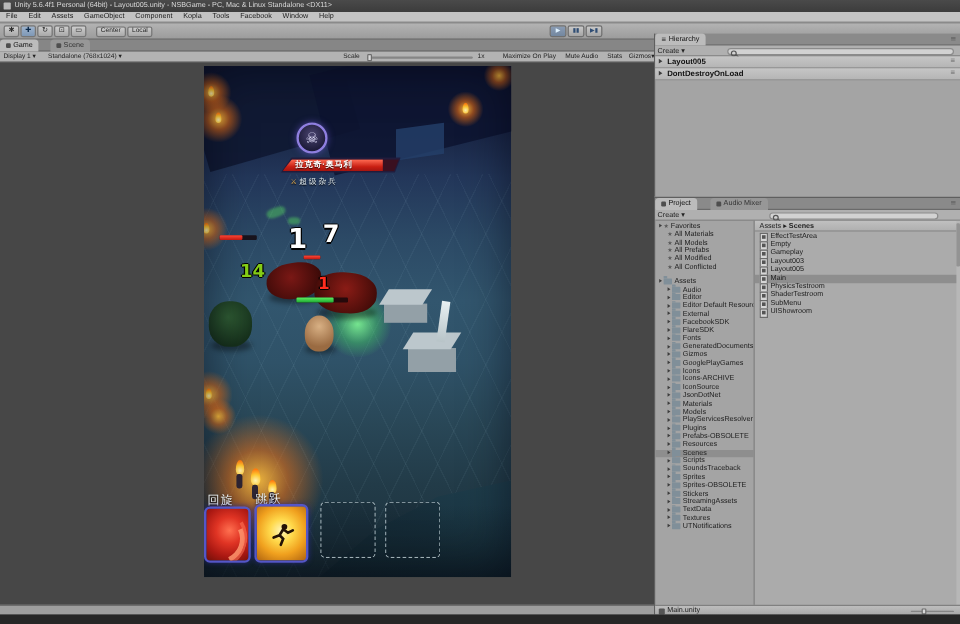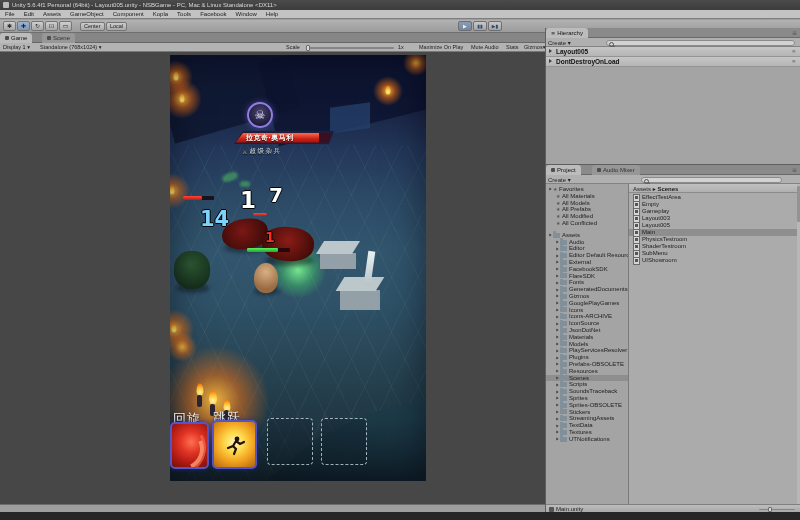--- a/index.html
+++ b/index.html
@@ -93,21 +93,21 @@
   .bosshp-name{position:absolute;left:12px;top:0;width:90px;line-height:13px;font-size:7px;font-weight:bold;color:#fff;
           letter-spacing:.5px;text-shadow:0 1px 1px rgba(0,0,0,.85);}
   .boss-sub{position:absolute;left:72px;top:92px;display:flex;align-items:center;gap:2px;}
   .sub-ico{font-size:6px;color:#dfa94f;text-shadow:0 1px 1px #000;}
   .sub-txt{font-size:6.5px;color:#dde6ea;letter-spacing:1.5px;text-shadow:0 1px 1px #000;}
   .dmg{position:absolute;font-weight:bold;font-family:"DejaVu Sans",sans-serif;color:#fff;
        text-shadow:-1px 0 #000,1px 0 #000,0 -1px #000,0 1px #000;}
   .hpbar{position:absolute;background:rgba(20,6,10,.8);border-radius:1px;}
   .hpfill{height:100%;background:linear-gradient(#ff4838,#c01810);border-radius:1px;}
   .hpfill.green{background:linear-gradient(#5cf060,#1ea832);}
-  .skill-label{position:absolute;font-size:13px;color:#eef4f6;letter-spacing:1px;text-shadow:0 1px 2px #000;}
+  .skill-label{position:absolute;font-size:10px;color:#eef4f6;letter-spacing:1px;text-shadow:0 1px 2px #000;}
   .skill-btn{position:absolute;width:39px;height:47px;border:2px solid #5456c8;border-radius:5px;
              box-sizing:border-box;overflow:hidden;box-shadow:0 0 4px rgba(40,40,130,.8);}
   .skill-red{left:0;top:367px;background:radial-gradient(circle at 55% 42%,#ff7050 0%,#e03424 35%,#aa1812 70%,#701008 100%);}
   .skill-red::before{content:"";position:absolute;width:34px;height:34px;left:-10px;top:4px;border:4px solid transparent;
              border-right-color:rgba(255,150,110,.85);border-radius:50%;transform:rotate(20deg);}
   .skill-red::after{content:"";position:absolute;width:46px;height:46px;left:-18px;top:-2px;border:3px solid transparent;
              border-right-color:rgba(255,120,90,.55);border-radius:50%;transform:rotate(14deg);}
   .skill-yellow{left:42px;top:365px;width:45px;height:49px;
              background:radial-gradient(circle at 50% 45%,#fff6b8 0%,#ffd84a 30%,#f0a01e 62%,#b06410 100%);
              display:flex;align-items:center;justify-content:center;}
@@ -290,21 +290,21 @@
             </div>
             <div class="bosshp-name">拉克奇·奥马利</div>
           </div>
           <div class="boss-sub">
             <span class="sub-ico glyph">⚔</span>
             <span class="sub-txt">超级杂兵</span>
           </div>
 
           <span class="dmg" style="left:70px;top:132px;font-size:23px">1</span>
           <span class="dmg" style="left:99px;top:128px;font-size:20px">7</span>
-          <span class="dmg" style="left:30px;top:152px;font-size:21px;color:#7dd3fc">14</span>
+          <span class="dmg" style="left:30px;top:162px;font-size:15px;color:#84cc16">14</span>
           <span class="dmg" style="left:95px;top:174px;font-size:14px;color:#ff2d1e">1</span>
 
           <div class="hpbar" style="left:13px;top:141px;width:31px;height:4px">
               <div class="hpfill" style="width:62%"></div>
             </div>
           <div class="hpbar" style="left:83px;top:158px;width:14px;height:3px">
               <div class="hpfill" style="width:100%"></div>
             </div>
           <div class="hpbar" style="left:77px;top:193px;width:43px;height:4px">
               <div class="hpfill green" style="width:72%"></div>

